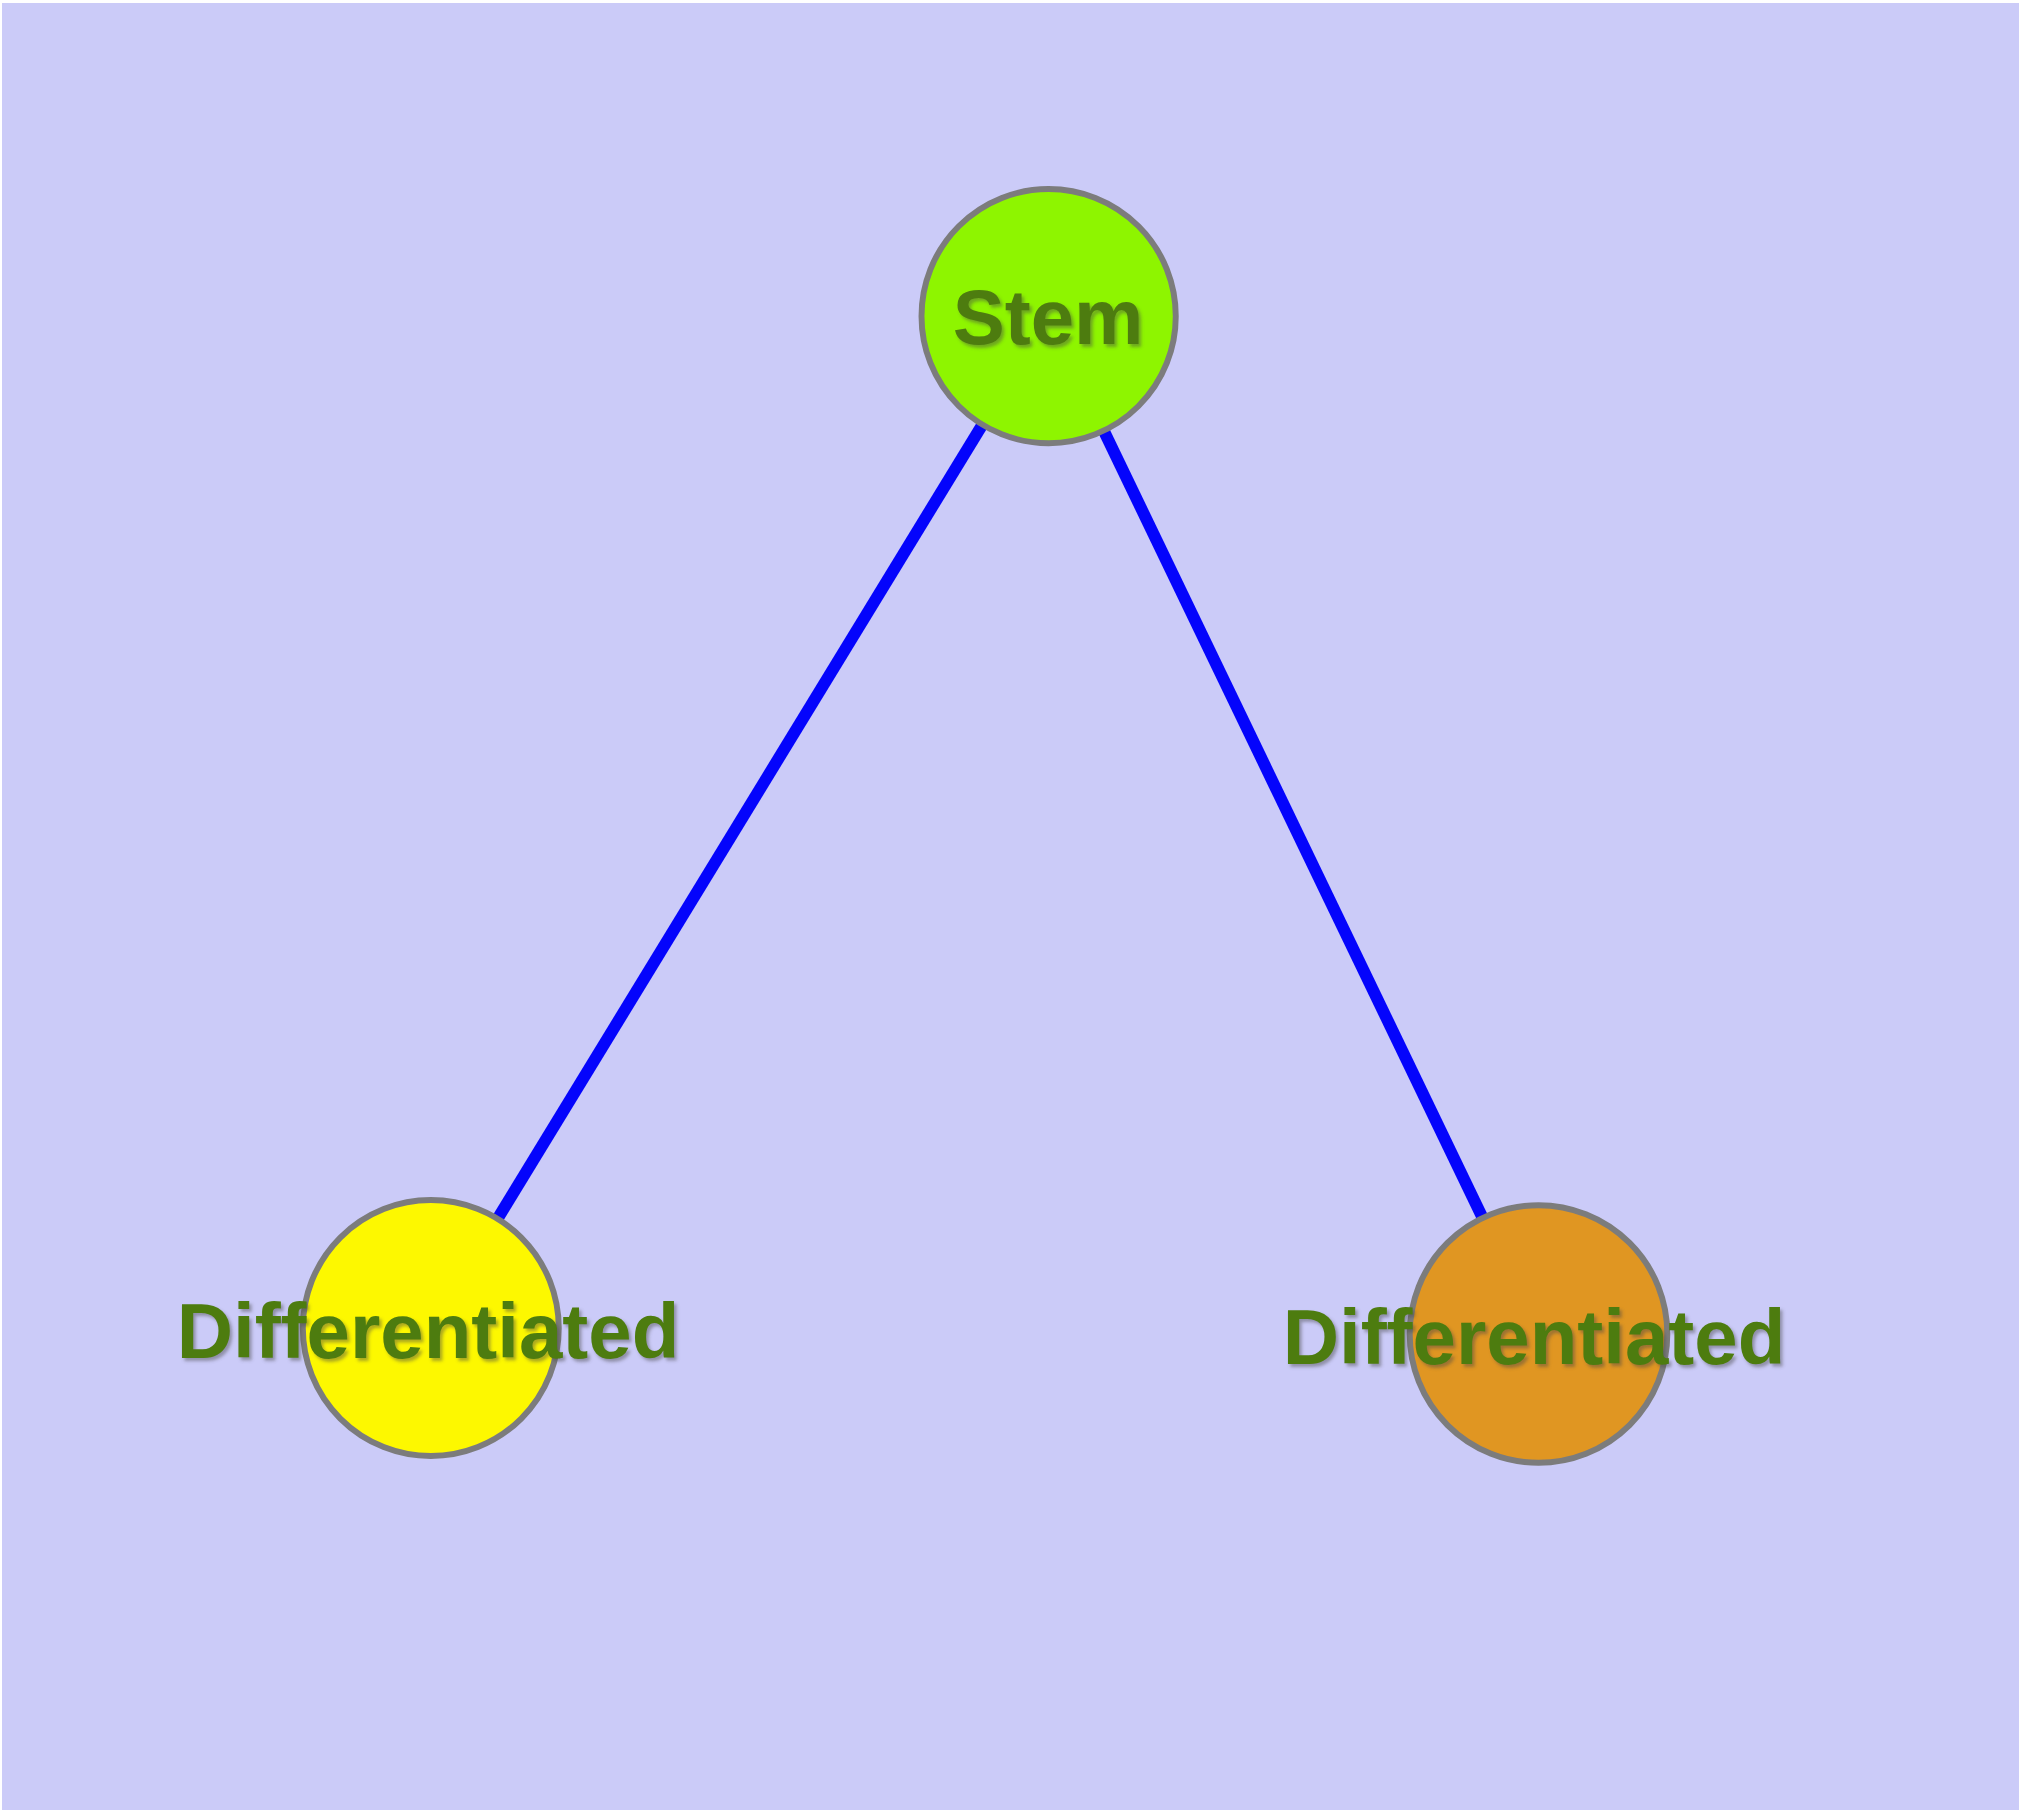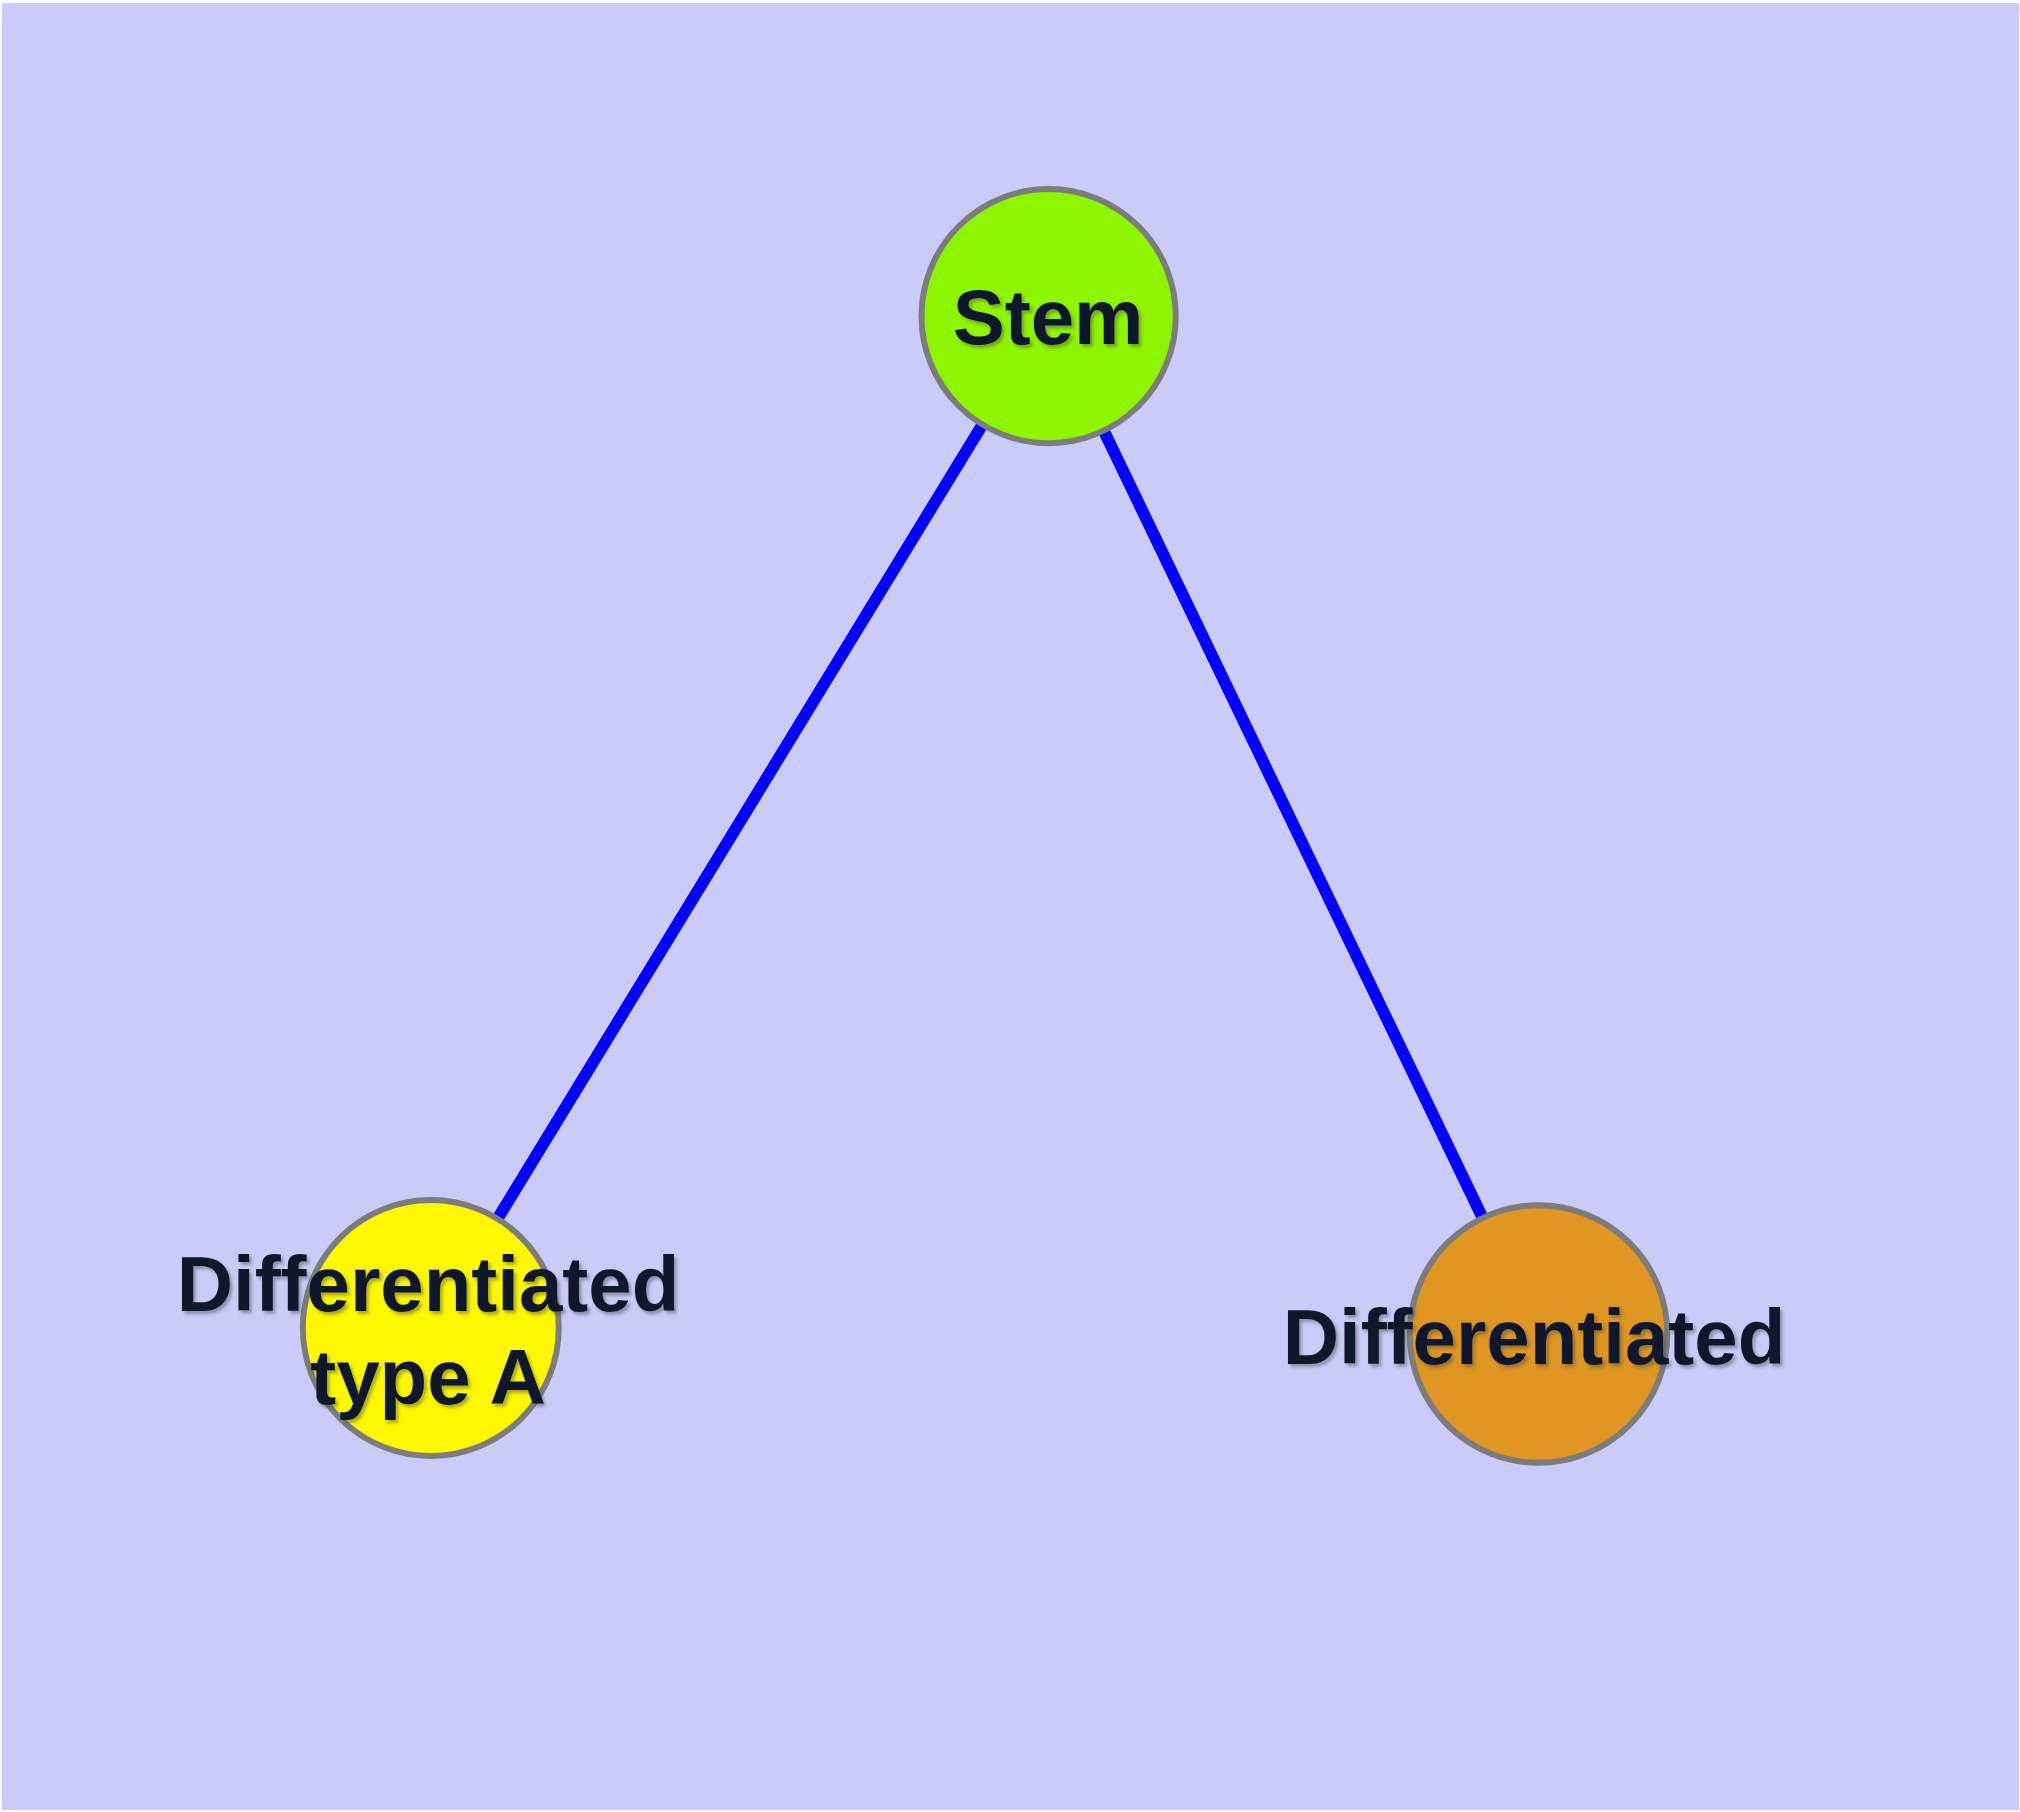--- a/index.html
+++ b/index.html
@@ -27,25 +27,25 @@
     position: absolute;
     left: 0;
     top: 0;
     width: 2021px;
     height: 1812px;
     display: block;
   }
   .node-label {
     position: absolute;
     transform: translate(-50%, -50%);
-    color: #0f172a;
+    color: #4d7c0f;
     font-weight: bold;
     font-size: 78px;
     line-height: 93px;
-    text-align: center;
+    text-align: left;
     white-space: nowrap;
     letter-spacing: 0px;
     text-shadow: 2.5px 3.4px 3.4px rgba(70, 70, 70, 0.45);
   }
   .node-label span { display: block; }
   .label-stem   { left: 1048px; top: 317px; }
   .label-type-a { left: 428px;  top: 1331px; }
   .label-type-b { left: 1534px; top: 1337px; }
 </style>
 </head>
@@ -63,20 +63,19 @@
     <circle cx="508" cy="1567" r="151" stroke-width="7" fill="#fdf800" stroke="#7c7c7c"></circle>
     <circle cx="1815" cy="1574" r="152" stroke-width="7" fill="#e09622" stroke="#7c7c7c"></circle>
   </svg>
 
   <div class="node-label label-stem">
     <span>Stem</span>
   </div>
 
   <div class="node-label label-type-a">
     <span>Differentiated</span>
-    <span>type A</span>
   </div>
 
   <div class="node-label label-type-b">
     <span>Differentiated</span>
   </div>
 </div>
 
 
 </body></html>

